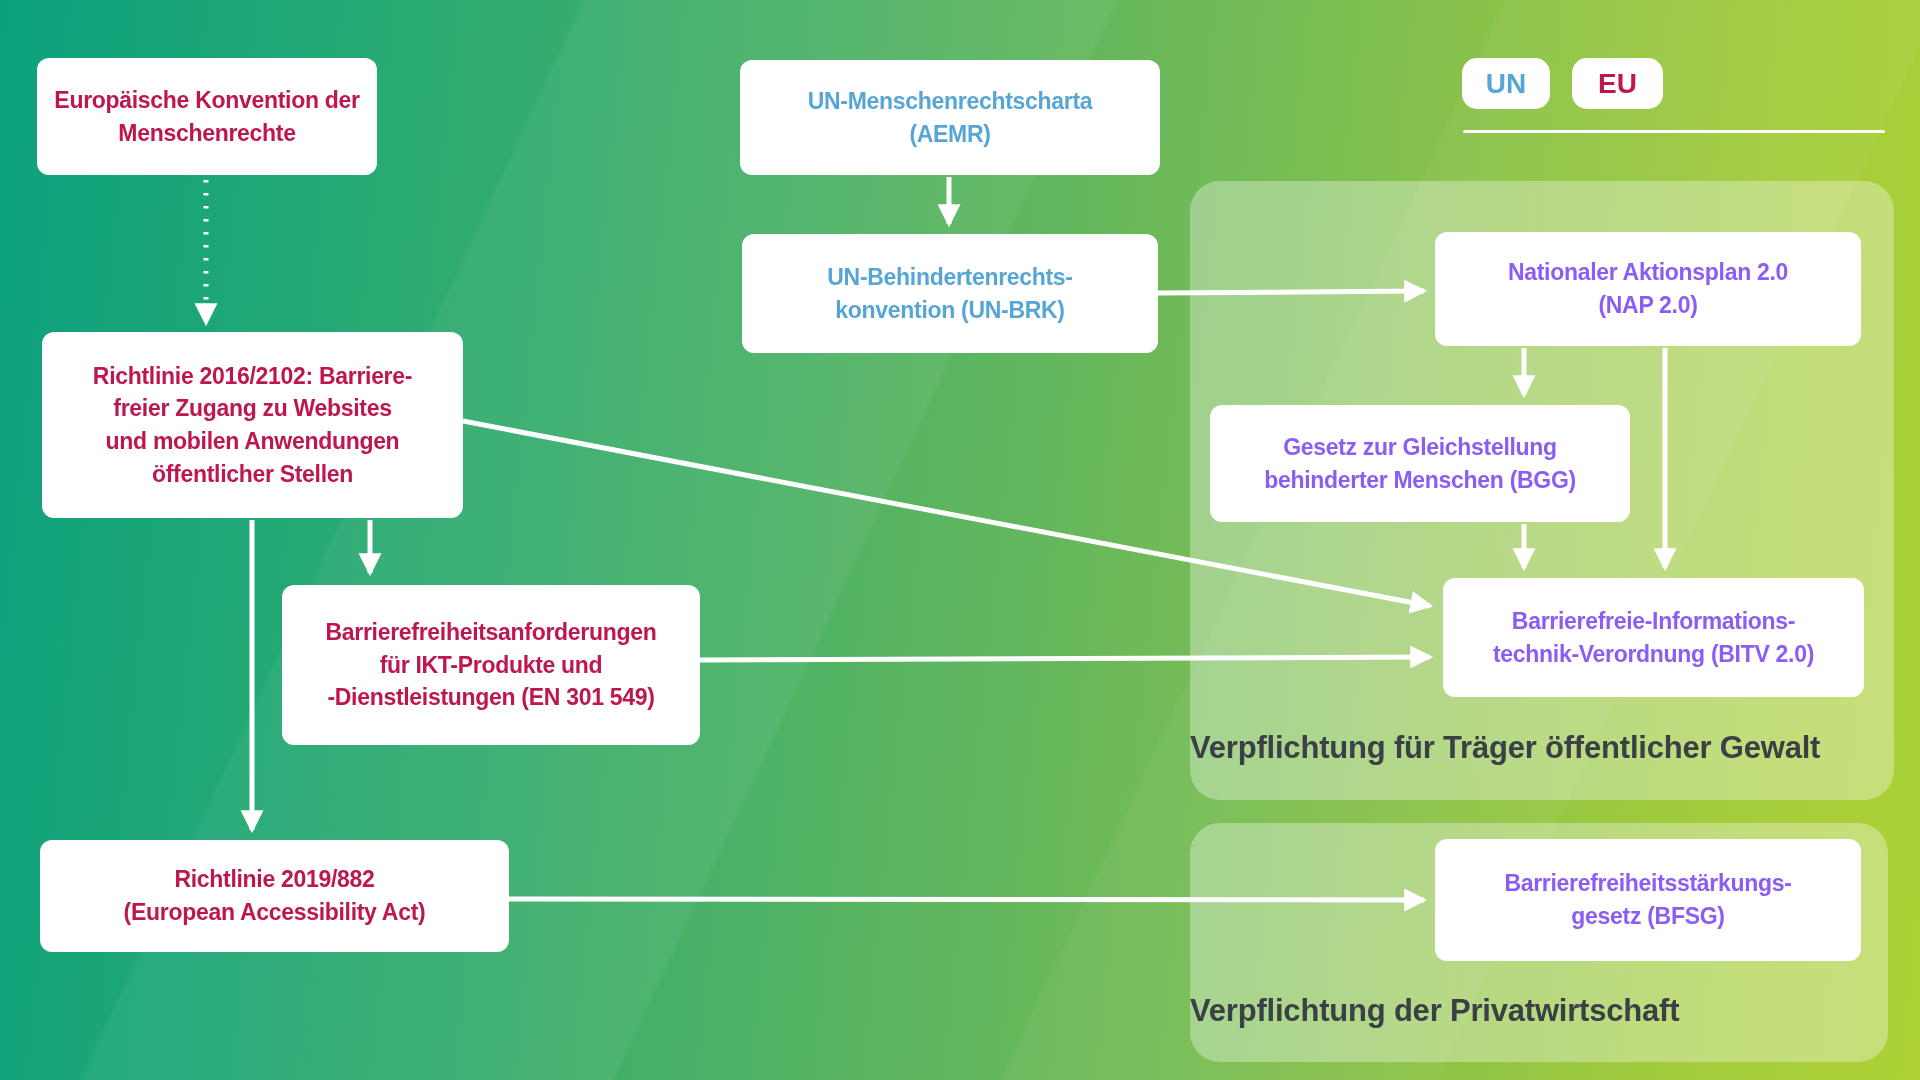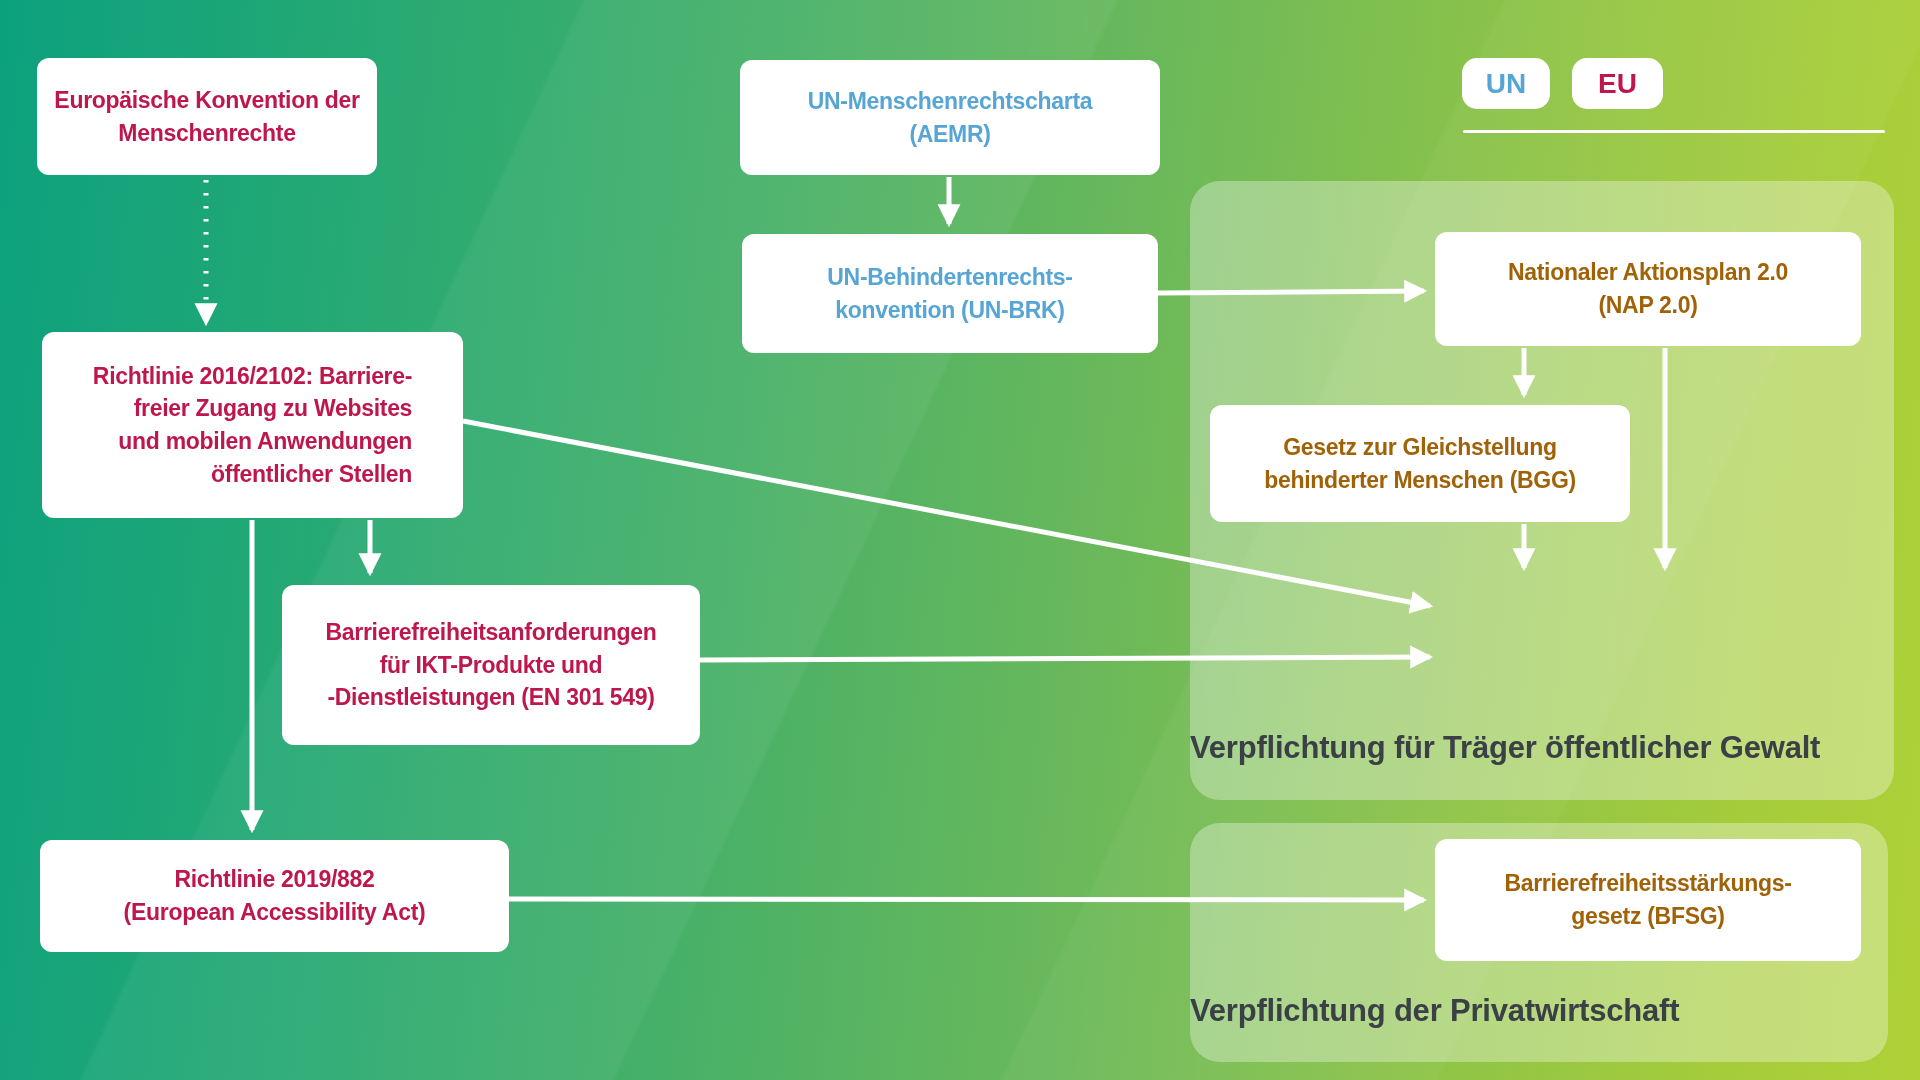--- a/index.html
+++ b/index.html
@@ -18,21 +18,21 @@
   .arrows line{stroke:#fff;stroke-width:5;}
   .arrows line.dotted{stroke-dasharray:2.5 10.5;}
   .node{
     position:absolute;background:#fff;border-radius:12px;
     display:flex;align-items:center;justify-content:center;text-align:center;
     font-weight:700;font-size:23px;line-height:1.42;letter-spacing:-0.3px;
     white-space:pre-line;padding:8px 12px;box-sizing:border-box;
   }
   .node.eu{color:#bd174d;}
   .node.un{color:#56a5d5;}
-  .node.de{color:#a16207;}
+  .node.de{color:#8b5cf6;}
   .caption{
     position:absolute;text-align:left;font-weight:700;font-size:31px;
     color:#3a4046;letter-spacing:-0.2px;white-space:pre-line;
   }
   .legend-pill{
     position:absolute;background:#fff;border-radius:15px;height:51px;
     display:flex;align-items:center;justify-content:center;
     font-weight:700;font-size:28px;box-sizing:border-box;
   }
   .legend-pill.un{color:#56a5d5;}
@@ -62,39 +62,41 @@
     <line x1="463" y1="421" x2="1430" y2="606" marker-end="url(#ah)"></line>
     <line x1="700" y1="660" x2="1430" y2="657" marker-end="url(#ah)"></line>
     <line x1="1524" y1="348" x2="1524" y2="395" marker-end="url(#ah)"></line>
     <line x1="1665" y1="348" x2="1665" y2="568" marker-end="url(#ah)"></line>
     <line x1="1524" y1="524" x2="1524" y2="568" marker-end="url(#ah)"></line>
     <line x1="457" y1="899" x2="1424" y2="900" marker-end="url(#ah)"></line>
   </svg>
 
   <div class="node eu" style="left:37px;top:58px;width:340px;height:117px;">Europäische Konvention der
 Menschenrechte</div>
-  <div class="node eu" style="left:42px;top:332px;width:421px;height:186px;text-align:right;">Richtlinie 2016/2102: Barriere-
+  <div class="node eu" style="left:42px;top:332px;width:421px;height:186px;">Richtlinie 2016/2102: Barriere-
 freier Zugang zu Websites
 und mobilen Anwendungen
 öffentlicher Stellen</div>
   <div class="node eu" style="left:282px;top:585px;width:418px;height:160px;">Barrierefreiheitsanforderungen
 für IKT-Produkte und
 -Dienstleistungen (EN 301 549)</div>
   <div class="node eu" style="left:40px;top:840px;width:469px;height:112px;">Richtlinie 2019/882
 (European Accessibility Act)</div>
 
   <div class="node un" style="left:740px;top:60px;width:420px;height:115px;">UN-Menschenrechtscharta
 (AEMR)</div>
   <div class="node un" style="left:742px;top:234px;width:416px;height:119px;">UN-Behindertenrechts-
 konvention (UN-BRK)</div>
 
   <div class="node de" style="left:1435px;top:232px;width:426px;height:114px;">Nationaler Aktionsplan 2.0
 (NAP 2.0)</div>
   <div class="node de" style="left:1210px;top:405px;width:420px;height:117px;">Gesetz zur Gleichstellung
 behinderter Menschen (BGG)</div>
+  <div class="node de" style="left:1443px;top:578px;width:421px;height:119px;">Barrierefreie-Informations-
+technik-Verordnung (BITV 2.0)</div>
   <div class="node de" style="left:1435px;top:839px;width:426px;height:122px;">Barrierefreiheitsstärkungs-
 gesetz (BFSG)</div>
 
   <div class="caption" style="left:1190px;top:730px;width:704px;">Verpflichtung für Träger öffentlicher Gewalt</div>
   <div class="caption" style="left:1190px;top:993px;width:698px;">Verpflichtung der Privatwirtschaft</div>
 
   <div class="legend-pill un" style="left:1462px;top:58px;width:88px;">UN</div>
   <div class="legend-pill eu" style="left:1572px;top:58px;width:91px;">EU</div>
   <div class="legend-underline" style="left:1463px;top:130px;width:422px;"></div>
 

